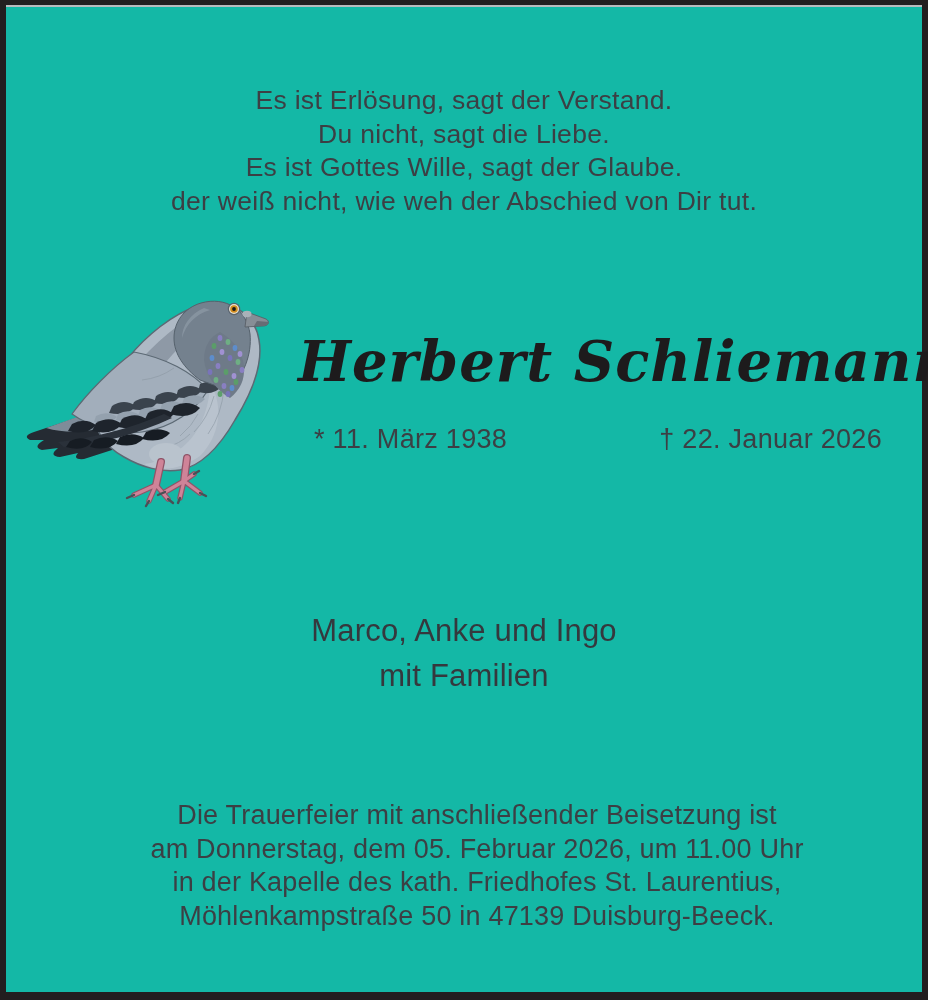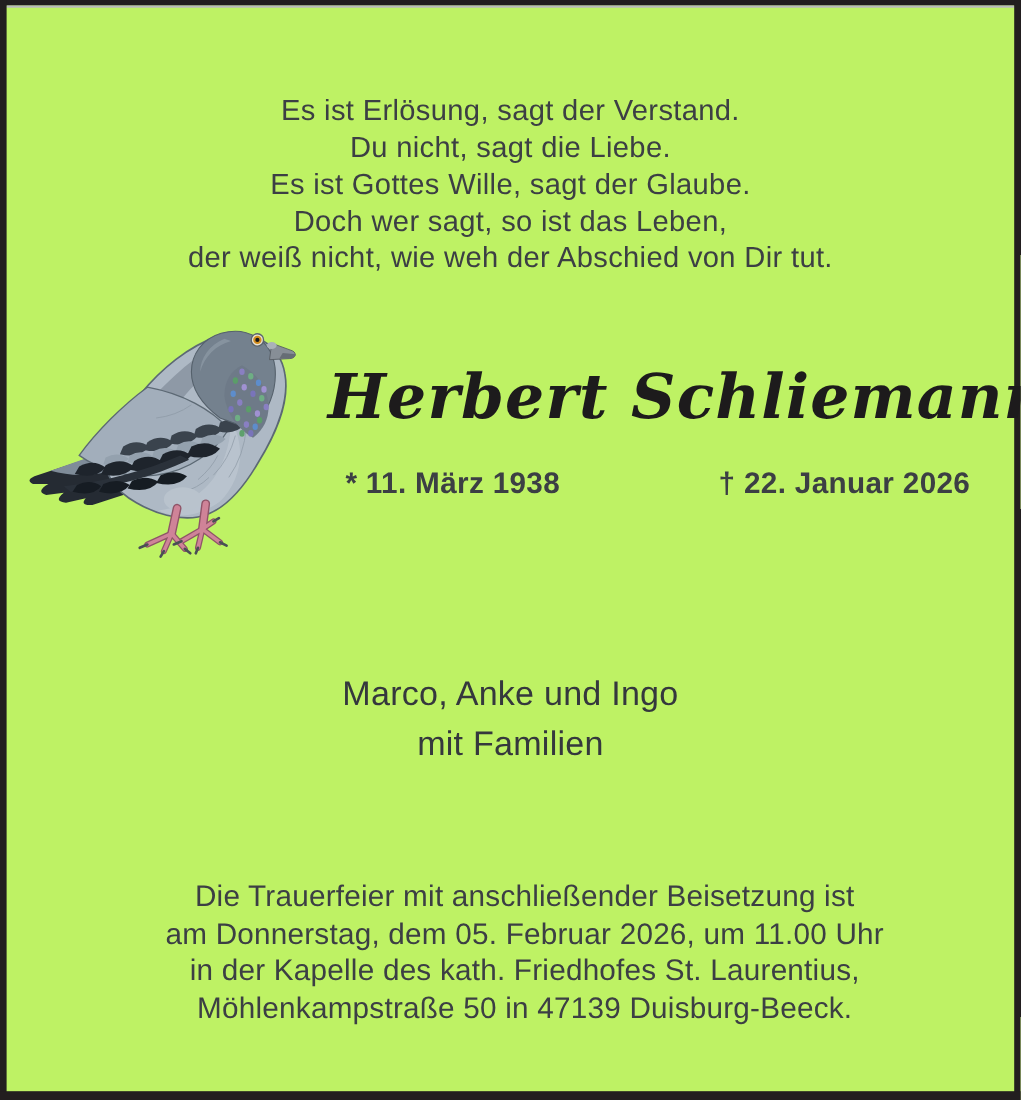--- a/index.html
+++ b/index.html
@@ -1,17 +1,17 @@
 <!DOCTYPE html>
 <html><head>
 <meta charset="utf-8">
 <style>
   html,body { margin:0; padding:0; background:#ffffff; }
   .page {
-    position:relative; width:928px; height:1000px; background:#bef264;
+    position:relative; width:928px; height:1000px; background:#14b8a6;
     overflow:hidden;
     font-family:"Liberation Sans","DejaVu Sans",sans-serif;
     color:#3c3f44;
   }
   .edge { position:absolute; background:#221e1f; }
   .edge-top    { left:0; top:0; right:0; height:5px; }
   .edge-left   { left:0; top:0; bottom:0; width:6px; }
   .edge-right  { right:0; top:0; bottom:0; width:6px; }
   .edge-bottom { left:0; right:0; bottom:0; height:8px; }
   .hairline { position:absolute; left:6px; right:6px; top:5px; height:2px; background:#b9babd; }
@@ -26,21 +26,21 @@
   .name {
     position:absolute; left:298px; top:328px; width:590px;
     text-align:center; white-space:nowrap;
     font-family:"DejaVu Serif","Liberation Serif",serif;
     font-style:italic; font-weight:700;
     font-size:56px; color:#1d1b1c; letter-spacing:1px;
   }
   .dates {
     position:absolute; left:314px; top:424px; width:568px;
     display:flex; justify-content:space-between;
-    font-size:27px; font-weight:700; letter-spacing:.3px;
+    font-size:27px; font-weight:400; letter-spacing:.3px;
   }
   .tribute {
     position:absolute; top:550px; left:0; width:100%;
     text-align:center; font-size:29px; font-weight:300; letter-spacing:.2px;
   }
   .family {
     position:absolute; top:608px; left:0; width:100%;
     text-align:center; font-size:31px; line-height:45px;
     font-weight:300; letter-spacing:.2px; color:#35383d;
   }
@@ -58,21 +58,20 @@
   <div class="edge edge-top"></div>
   <div class="hairline"></div>
   <div class="edge edge-left"></div>
   <div class="edge edge-right"></div>
   <div class="edge edge-bottom"></div>
 
   <div class="poem">
     <div>Es ist Erlösung, sagt der Verstand.</div>
     <div>Du nicht, sagt die Liebe.</div>
     <div>Es ist Gottes Wille, sagt der Glaube.</div>
-    <div>Doch wer sagt, so ist das Leben,</div>
     <div>der weiß nicht, wie weh der Abschied von Dir tut.</div>
   </div>
 
   <div class="pigeon">
     <svg viewBox="0 0 258 222" width="258" height="222" aria-hidden="true">
 
       <path d="M104 118 L20 146 Q8 150 16 154 L30 154 Q18 161 28 164 L44 162 Q34 170 46 171 L64 167 Q58 174 70 173 L98 164 L118 146 Z" fill="#252b33"></path>
       <path d="M106 116 L32 142 Q60 150 92 141 L112 129 Z" fill="#7f8c99"></path>
 
       <path d="M184 20 C158 28 132 50 114 72 C96 94 86 110 82 124 C78 142 90 160 110 171 C127 181 148 187 166 184 C188 180 206 160 221 134 C239 105 249 76 245 54 C241 28 215 10 184 20 Z" fill="#aeb9c5" stroke="#5c6974" stroke-width="1.5"></path>

